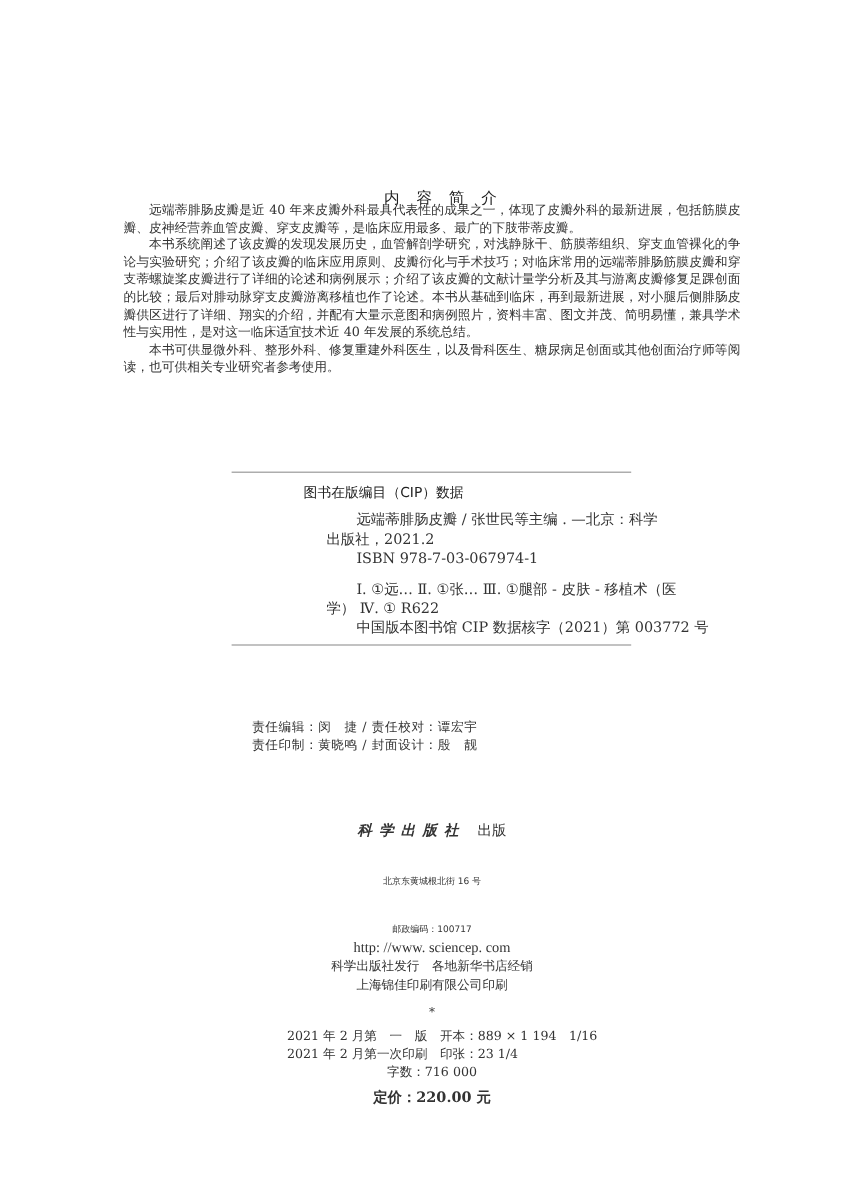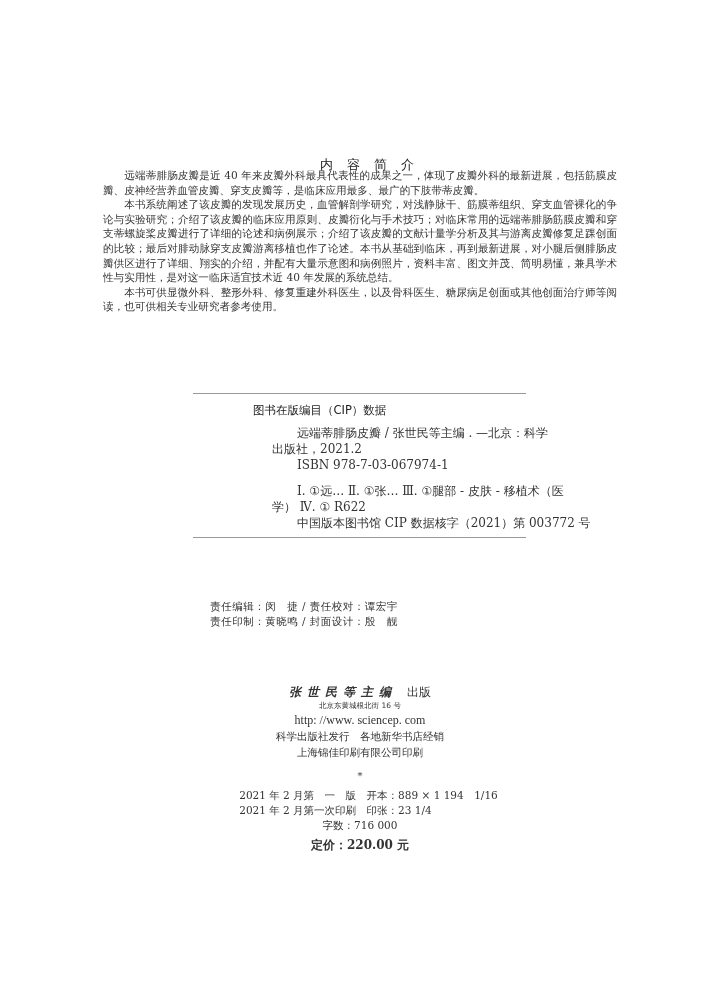--- a/index.html
+++ b/index.html
@@ -98,20 +98,21 @@
       font-family: "DejaVu Serif", serif;
       font-weight: bold;
       font-style: italic;
       letter-spacing: 6px;
       margin-right: 10px;
     }
     .publisher .small {
       font-family: "DejaVu Sans", "Liberation Sans", sans-serif;
       font-size: 7.5px;
       line-height: 11px;
+      margin-top: 29px;
     }
     .publisher .url {
       font-family: "Liberation Serif", "DejaVu Serif", serif;
       font-size: 12px;
       line-height: 16px;
       margin-top: 1px;
     }
     .publisher .sans {
       font-family: "DejaVu Sans", "Liberation Sans", sans-serif;
       font-size: 10.5px;
@@ -176,23 +177,24 @@
 
 <div class="abs divider bottom"></div>
 
 <div class="abs credits">
   <div>责任编辑：闵　捷 / 责任校对：谭宏宇</div>
   <div>责任印制：黄晓鸣 / 封面设计：殷　靓</div>
 </div>
 
 <div class="abs publisher">
   <div class="pub-name">
-    <span class="calli">张世民等主编</span><span>出版</span>
+    <span class="calli">科学出版社</span><span>出版</span>
   </div>
   <div class="small">北京东黄城根北街 16 号</div>
+  <div class="small">邮政编码：100717</div>
   <div class="url">http: //www. sciencep. com</div>
   <div class="sans">科学出版社发行　各地新华书店经销</div>
   <div class="sans">上海锦佳印刷有限公司印刷</div>
   <div class="star">*</div>
   <div class="edition-block">
     <div class="edition">2021 年 2 月第　一　版　开本：889 × 1 194　1/16</div>
     <div class="edition">2021 年 2 月第一次印刷　印张：23 1/4</div>
   </div>
   <div class="wordcount">字数：716 000</div>
   <div class="price">定价：220.00 元</div>

